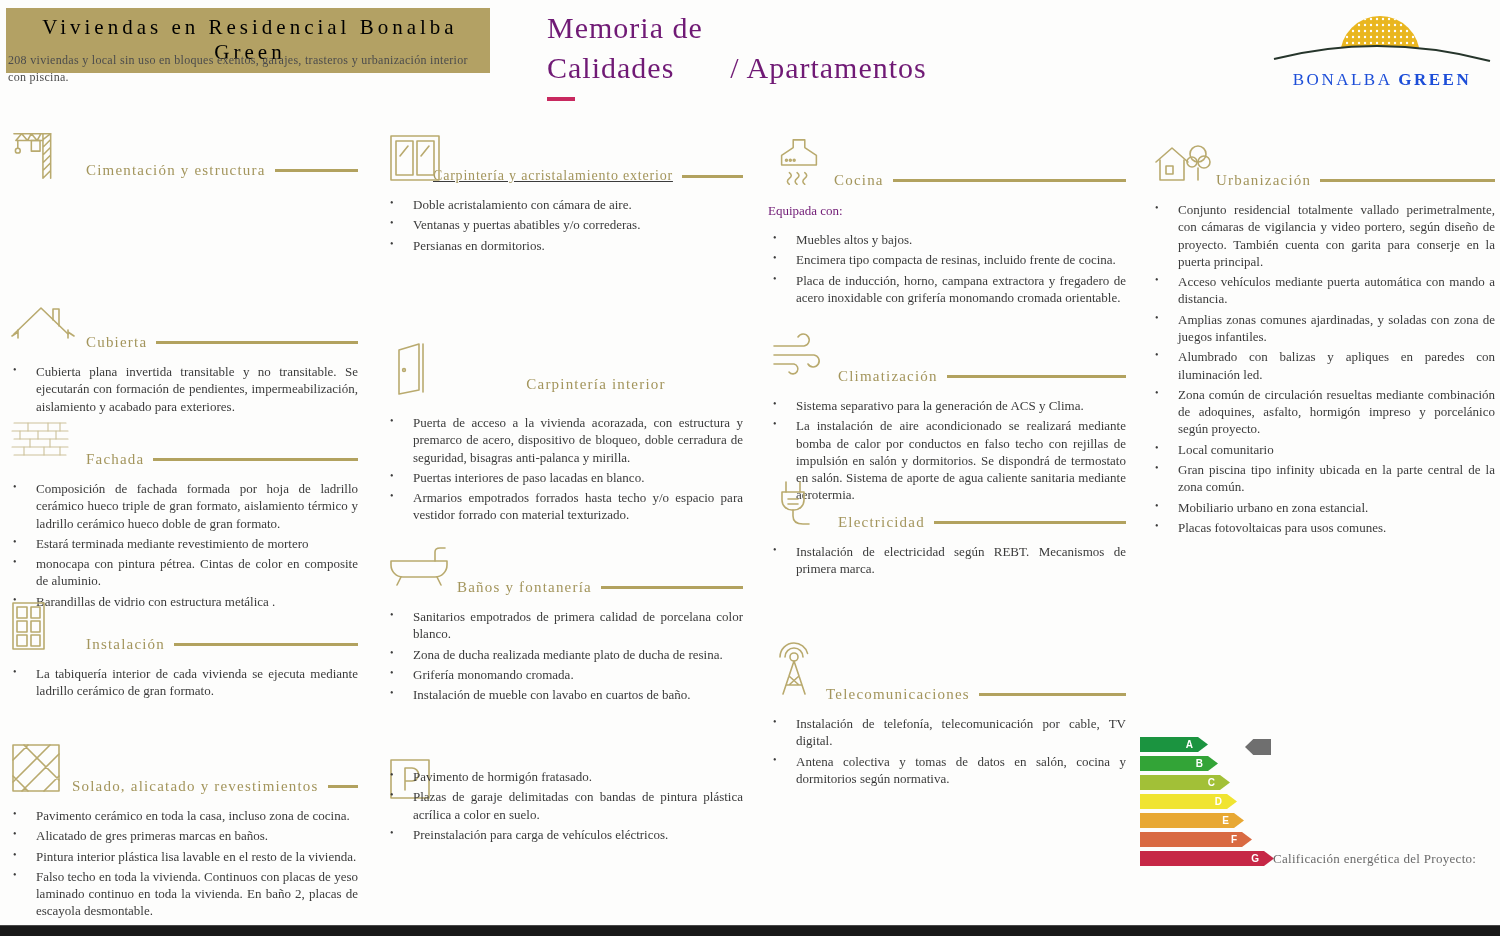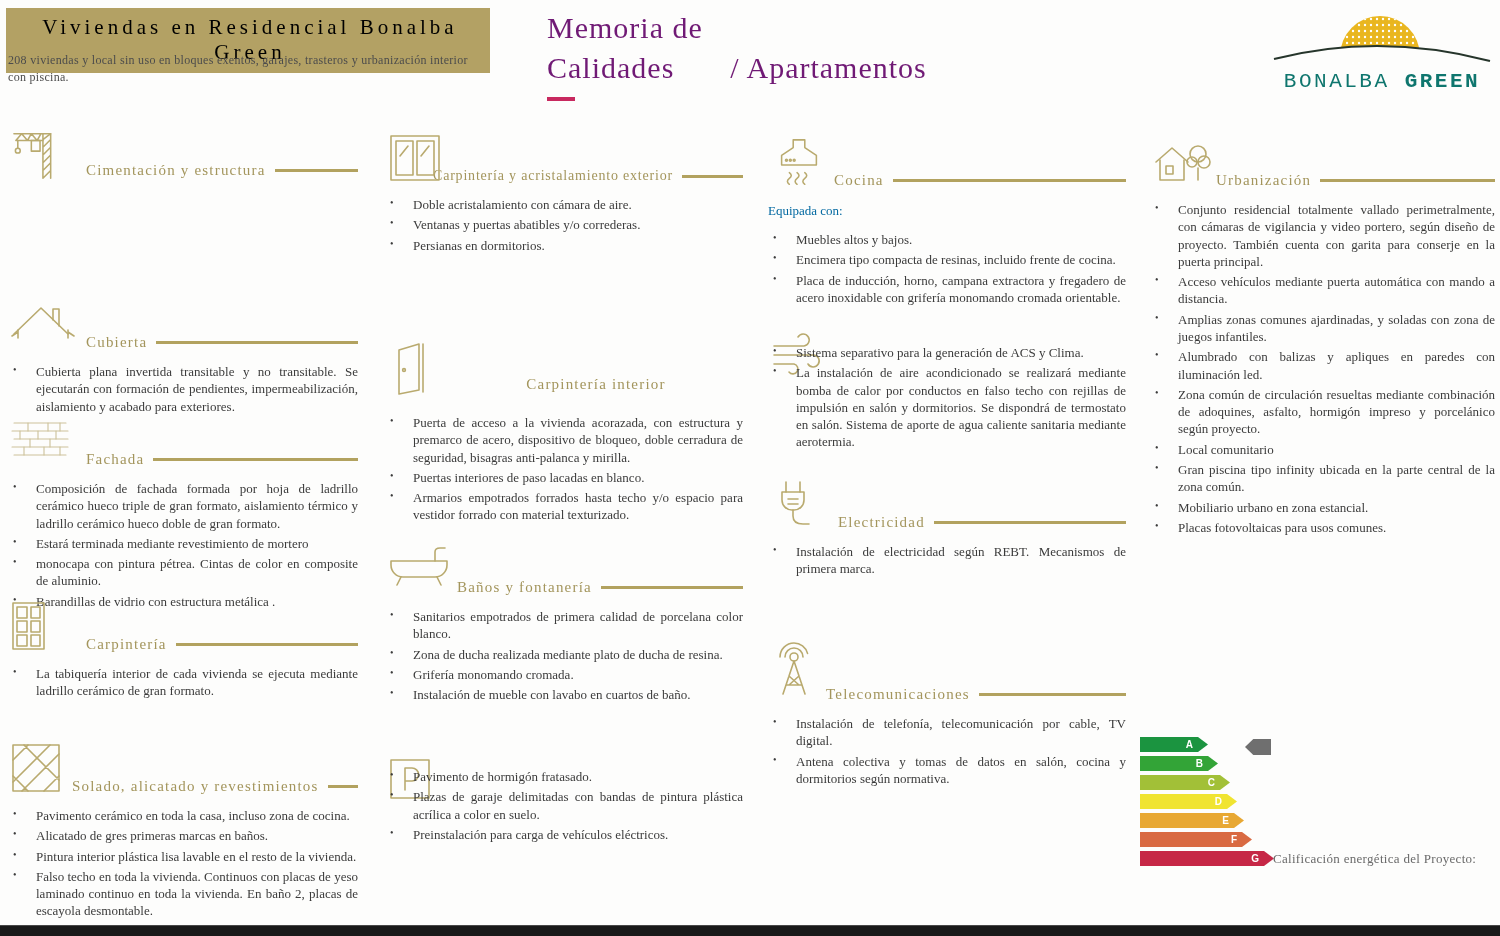--- a/index.html
+++ b/index.html
@@ -12,37 +12,37 @@
     color:#000000;text-align:center;padding:7px 4px 8px 8px;
     font-size:21px;letter-spacing:4px;}
   .banner-sub{position:absolute;left:8px;top:52px;width:470px;
     font-size:12px;line-height:1.45;color:#4c4c4c;letter-spacing:.3px;}
   .page-title{position:absolute;left:547px;top:8px;width:520px;color:#701a75;}
   .pt-line{font-size:30px;line-height:40px;letter-spacing:1px;}
   .pt-line2{display:flex;}
   .pt-sep{margin-left:56px;}
   .pt-underline{width:28px;height:4px;background:#c8295f;margin-top:9px;}
   .logo{position:absolute;left:1272px;top:4px;width:220px;text-align:center;}
-  .logo-text{font-family:Liberation Mono, monospace;font-size:21px;
-    letter-spacing:2.5px;color:#0f766e;margin-top:2px;white-space:nowrap;}
+  .logo-text{font-family:Liberation Serif, serif;font-size:17px;
+    letter-spacing:2.5px;color:#1d4ed8;margin-top:2px;white-space:nowrap;}
   .logo-text b{font-weight:800;}
   
   .section{position:absolute;}
   .sec-icon{position:absolute;top:0;left:2px;}
   .icn{stroke:#b9aa6e;fill:none;stroke-width:1.6;stroke-linecap:round;stroke-linejoin:round;}
   .icn-faint{stroke:#cdc29a;}
   .sec-head{display:flex;align-items:center;gap:9px;padding-top:36px;padding-left:78px;}
-  .sec-head.tight{padding-left:48px;}
+  .sec-head.tight{padding-left:48px;text-decoration:underline;}
   .sec-title{color:#a3955c;font-size:15px;letter-spacing:1.2px;white-space:nowrap;}
   .sec-rule{flex:1;height:3px;background:#b2a25f;min-width:0;}
   ul.bullets{list-style:none;margin:12px 0 0 0;padding:0;font-size:13px;line-height:1.33;
     text-align:justify;color:#3b3b3b;}
   ul.bullets li{position:relative;padding-left:28px;margin-bottom:3px;}
   ul.bullets li::before{content:"•";position:absolute;left:5px;top:0;font-size:10px;color:#3b3b3b;}
-  .sec-intro{margin-top:14px;font-size:13px;color:#0369a1;}
+  .sec-intro{margin-top:14px;font-size:13px;color:#701a75;}
   
   .energy{position:absolute;left:1140px;top:737px;width:356px;}
   .ebar{height:15px;margin-bottom:4px;display:flex;align-items:center;justify-content:flex-end;
     padding-right:15px;box-sizing:border-box;
     clip-path:polygon(0 0,calc(100% - 10px) 0,100% 50%,calc(100% - 10px) 100%,0 100%);}
   .ebar span{color:#fff;font-family:"Liberation Sans",sans-serif;font-weight:bold;font-size:10px;}
   .e-cursor{position:absolute;left:105px;top:2px;width:26px;height:16px;background:#6f6f6f;
     clip-path:polygon(100% 0,100% 100%,32% 100%,0 50%,32% 0);}
   .e-caption{position:absolute;left:133px;top:114px;width:225px;font-size:13px;color:#6a6a6a;
     letter-spacing:.3px;}
@@ -143,21 +143,21 @@
       <rect x="3" y="3" width="31" height="46"></rect>
       <rect x="7" y="7" width="10" height="11"></rect>
         <rect x="21" y="7" width="9" height="11"></rect>
       <rect x="7" y="21" width="10" height="11"></rect>
         <rect x="21" y="21" width="9" height="11"></rect>
       <rect x="7" y="35" width="10" height="11"></rect>
         <rect x="21" y="35" width="9" height="11"></rect>
     </svg>
   </span>
   <div class="sec-head">
-    <span class="sec-title">Carpintería</span>
+    <span class="sec-title">Instalación</span>
     <span class="sec-rule"></span>
   </div>
   <ul class="bullets">
     <li>La tabiquería interior de cada vivienda se ejecuta mediante ladrillo cerámico de gran formato.</li>
   </ul>
 </div>
 
 <div class="section" style="left:8px;top:742px;width:350px;">
   <span class="sec-icon">
     <svg class="icn" width="52" height="52" viewBox="0 0 52 52">
@@ -274,20 +274,24 @@
 </div>
 
 <div class="section" style="left:768px;top:332px;width:358px;">
   <span class="sec-icon">
     <svg class="icn" width="56" height="46" viewBox="0 0 56 46">
       <path d="M4 14h30a6 6 0 1 0-6-9"></path>
       <path d="M4 23h40a6 6 0 1 1-6 9"></path>
       <path d="M4 32h20a5 5 0 1 1-5 8"></path>
     </svg>
   </span>
+  <div class="sec-head" style="padding-left:70px;">
+    <span class="sec-title">Climatización</span>
+    <span class="sec-rule"></span>
+  </div>
   <ul class="bullets">
     <li>Sistema separativo para la generación de ACS y Clima.</li>
     <li>La instalación de aire acondicionado se realizará mediante bomba de calor por conductos en falso techo con rejillas de impulsión en salón y dormitorios. Se dispondrá de termostato en salón. Sistema de aporte de agua caliente sanitaria mediante aerotermia.</li>
   </ul>
 </div>
 
 <div class="section" style="left:768px;top:478px;width:358px;">
   <span class="sec-icon">
     <svg class="icn" width="48" height="58" viewBox="0 0 48 58">
       <path d="M16 4v10M30 4v10"></path>

